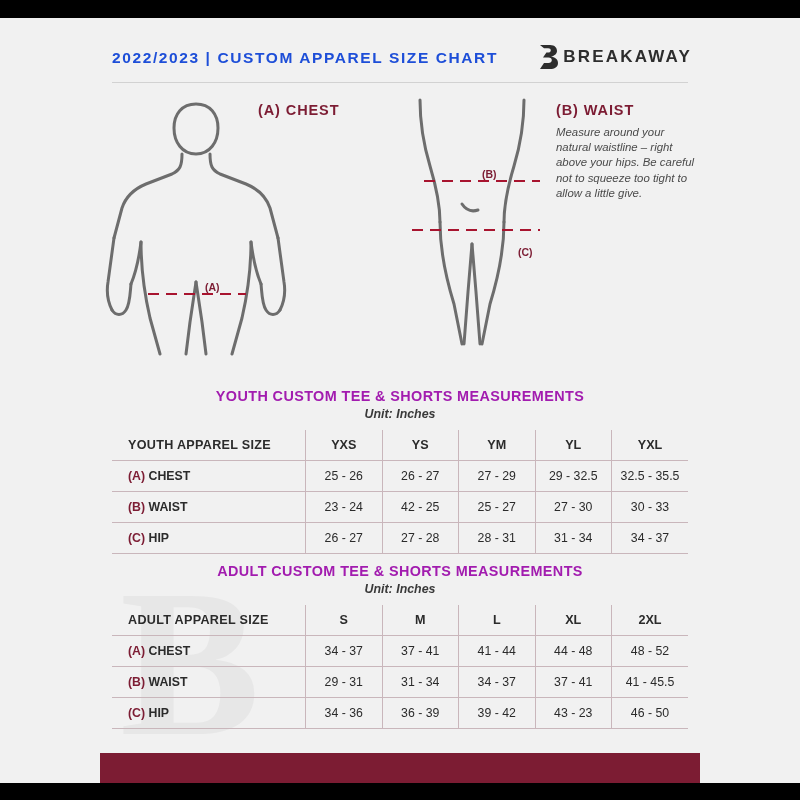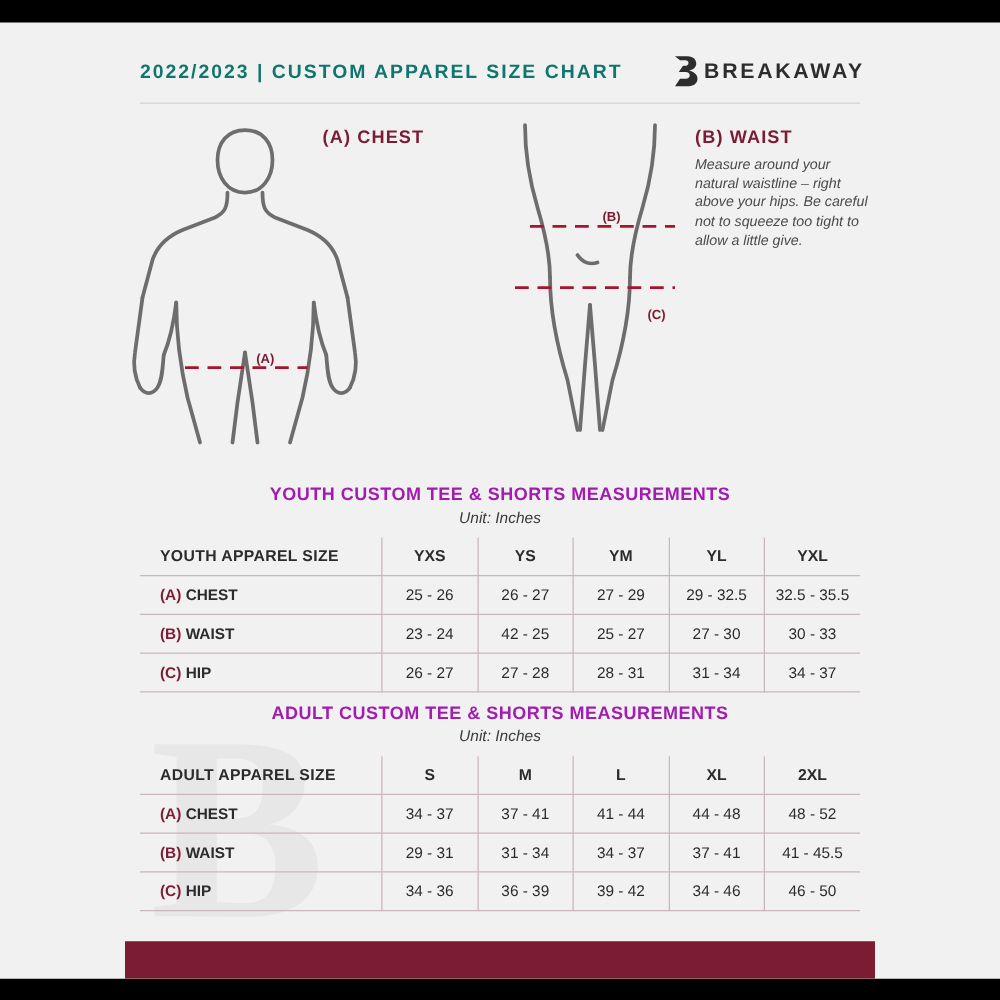--- a/index.html
+++ b/index.html
@@ -45,21 +45,21 @@
     height: 64px;
     z-index: 3;
   }
   .header-title {
     position: absolute;
     left: 112px;
     top: 31px;
     font-size: 15.5px;
     font-weight: bold;
     letter-spacing: 1.6px;
-    color: #0f766e;
+    color: #1d4ed8;
   }
   .brand-wrap {
     position: absolute;
     right: 108px;
     top: 26px;
     display: flex;
     align-items: center;
     gap: 4px;
   }
   .brand-mark {
@@ -137,20 +137,21 @@
     letter-spacing: 0.4px;
     color: #a21caf;
   }
   .sec-unit {
     text-align: center;
     font-size: 12.4px;
     font-style: italic;
     color: #3a3a3a;
     margin-top: 3px;
     margin-bottom: 9px;
+    font-weight: bold;
   }
   table.size-table {
     width: 576px;
     border-collapse: collapse;
     table-layout: fixed;
   }
   table.size-table td, table.size-table th {
     border: 1px solid #c9b6bb;
     height: 28px;
     font-size: 12.3px;
@@ -345,21 +346,21 @@
               <td>31 - 34</td>
               <td>34 - 37</td>
               <td>37 - 41</td>
               <td>41 - 45.5</td>
             </tr>
             <tr>
               <td class="rowhead"><span class="tag">(C) </span><span class="lbl">HIP</span></td>
               <td>34 - 36</td>
               <td>36 - 39</td>
               <td>39 - 42</td>
-              <td>34 - 46</td>
+              <td>43 - 23</td>
               <td>46 - 50</td>
             </tr>
           </tbody>
       </table>
     </div>
 
     <div class="footer-bar"></div>
   </div>
 </div>
 

